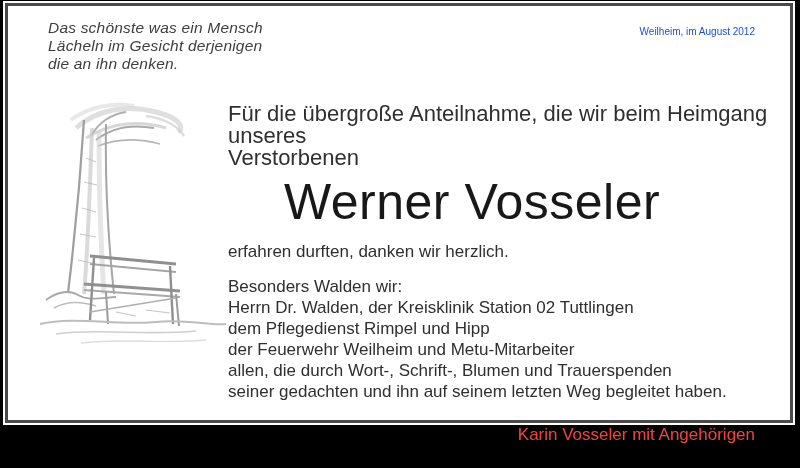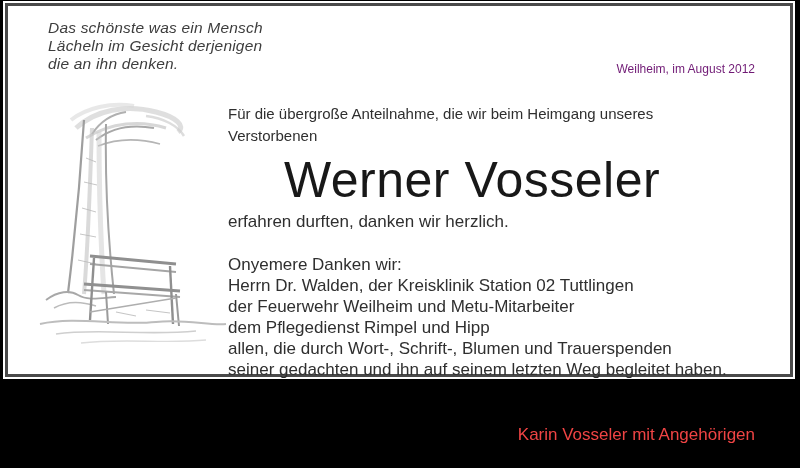--- a/index.html
+++ b/index.html
@@ -6,63 +6,62 @@
   html, body {
     width: 800px; height: 468px;
     background: #000;
     font-family: "Liberation Sans", sans-serif;
     overflow: hidden;
     position: relative;
   }
   .card {
     position: absolute;
     left: 5px; top: 3px;
-    width: 788px; height: 374px;
+    width: 788px; height: 420px;
     background: #fff;
     border: 3px solid #4a4a4a;
     box-shadow: 0 0 0 2px #fff;
   }
   .quote {
     position: absolute;
     left: 40px; top: 13px;
     font-style: italic;
     font-size: 15.5px;
     line-height: 18px;
     color: #3d3d3d;
     letter-spacing: 0.2px;
   }
   .dateline {
     position: absolute;
     right: 35px; top: 20px;
-    font-size: 12px;
-    color: #701a75;
-    margin-top: 36px;
+    font-size: 10px;
+    color: #1d4ed8;
   }
   .sketch {
     position: absolute;
     left: 18px; top: 92px;
     width: 212px; height: 258px;
   }
   .main {
     position: absolute;
     left: 220px; top: 97px;
     width: 540px;
     color: #2f2f2f;
   }
-  .intro { font-size: 15px; line-height: 22px; }
+  .intro { font-size: 22px; line-height: 22px; }
   .deceased-name {
     font-size: 50px;
     font-weight: 300;
     color: #181818;
     letter-spacing: 0.5px;
-    margin: 6px 0 4px 56px;
+    margin: 6px 0 12px 56px;
     line-height: 54px;
     white-space: nowrap;
   }
-  .after-name { font-size: 17px; line-height: 21px; margin-bottom: 22px; }
+  .after-name { font-size: 17px; line-height: 21px; margin-bottom: 14px; }
   .thanks { font-size: 17px; line-height: 21px; }
   .signature {
     position: absolute;
     right: 35px; top: 419px;
     font-size: 17px;
     color: #ef4444;
   }
 </style>
 </head>
 <body>
@@ -120,24 +119,24 @@
     <div class="intro">
       <div>Für die übergroße Anteilnahme, die wir beim Heimgang unseres</div>
       <div>Verstorbenen</div>
     </div>
 
     <div class="deceased-name">Werner Vosseler</div>
 
     <div class="after-name">erfahren durften, danken wir herzlich.</div>
 
     <div class="thanks">
-      <div>Onyemere Danken wir:</div>
+      <div>Besonders Walden wir:</div>
       <div>Herrn Dr. Walden, der Kreisklinik Station 02 Tuttlingen</div>
+      <div>dem Pflegedienst Rimpel und Hipp</div>
       <div>der Feuerwehr Weilheim und Metu-Mitarbeiter</div>
-      <div>dem Pflegedienst Rimpel und Hipp</div>
       <div>allen, die durch Wort-, Schrift-, Blumen und Trauerspenden</div>
       <div>seiner gedachten und ihn auf seinem letzten Weg begleitet haben.</div>
     </div>
   </div>
 
   <div class="signature">Karin Vosseler mit Angehörigen</div>
 
 </div>
 
 </body></html>

